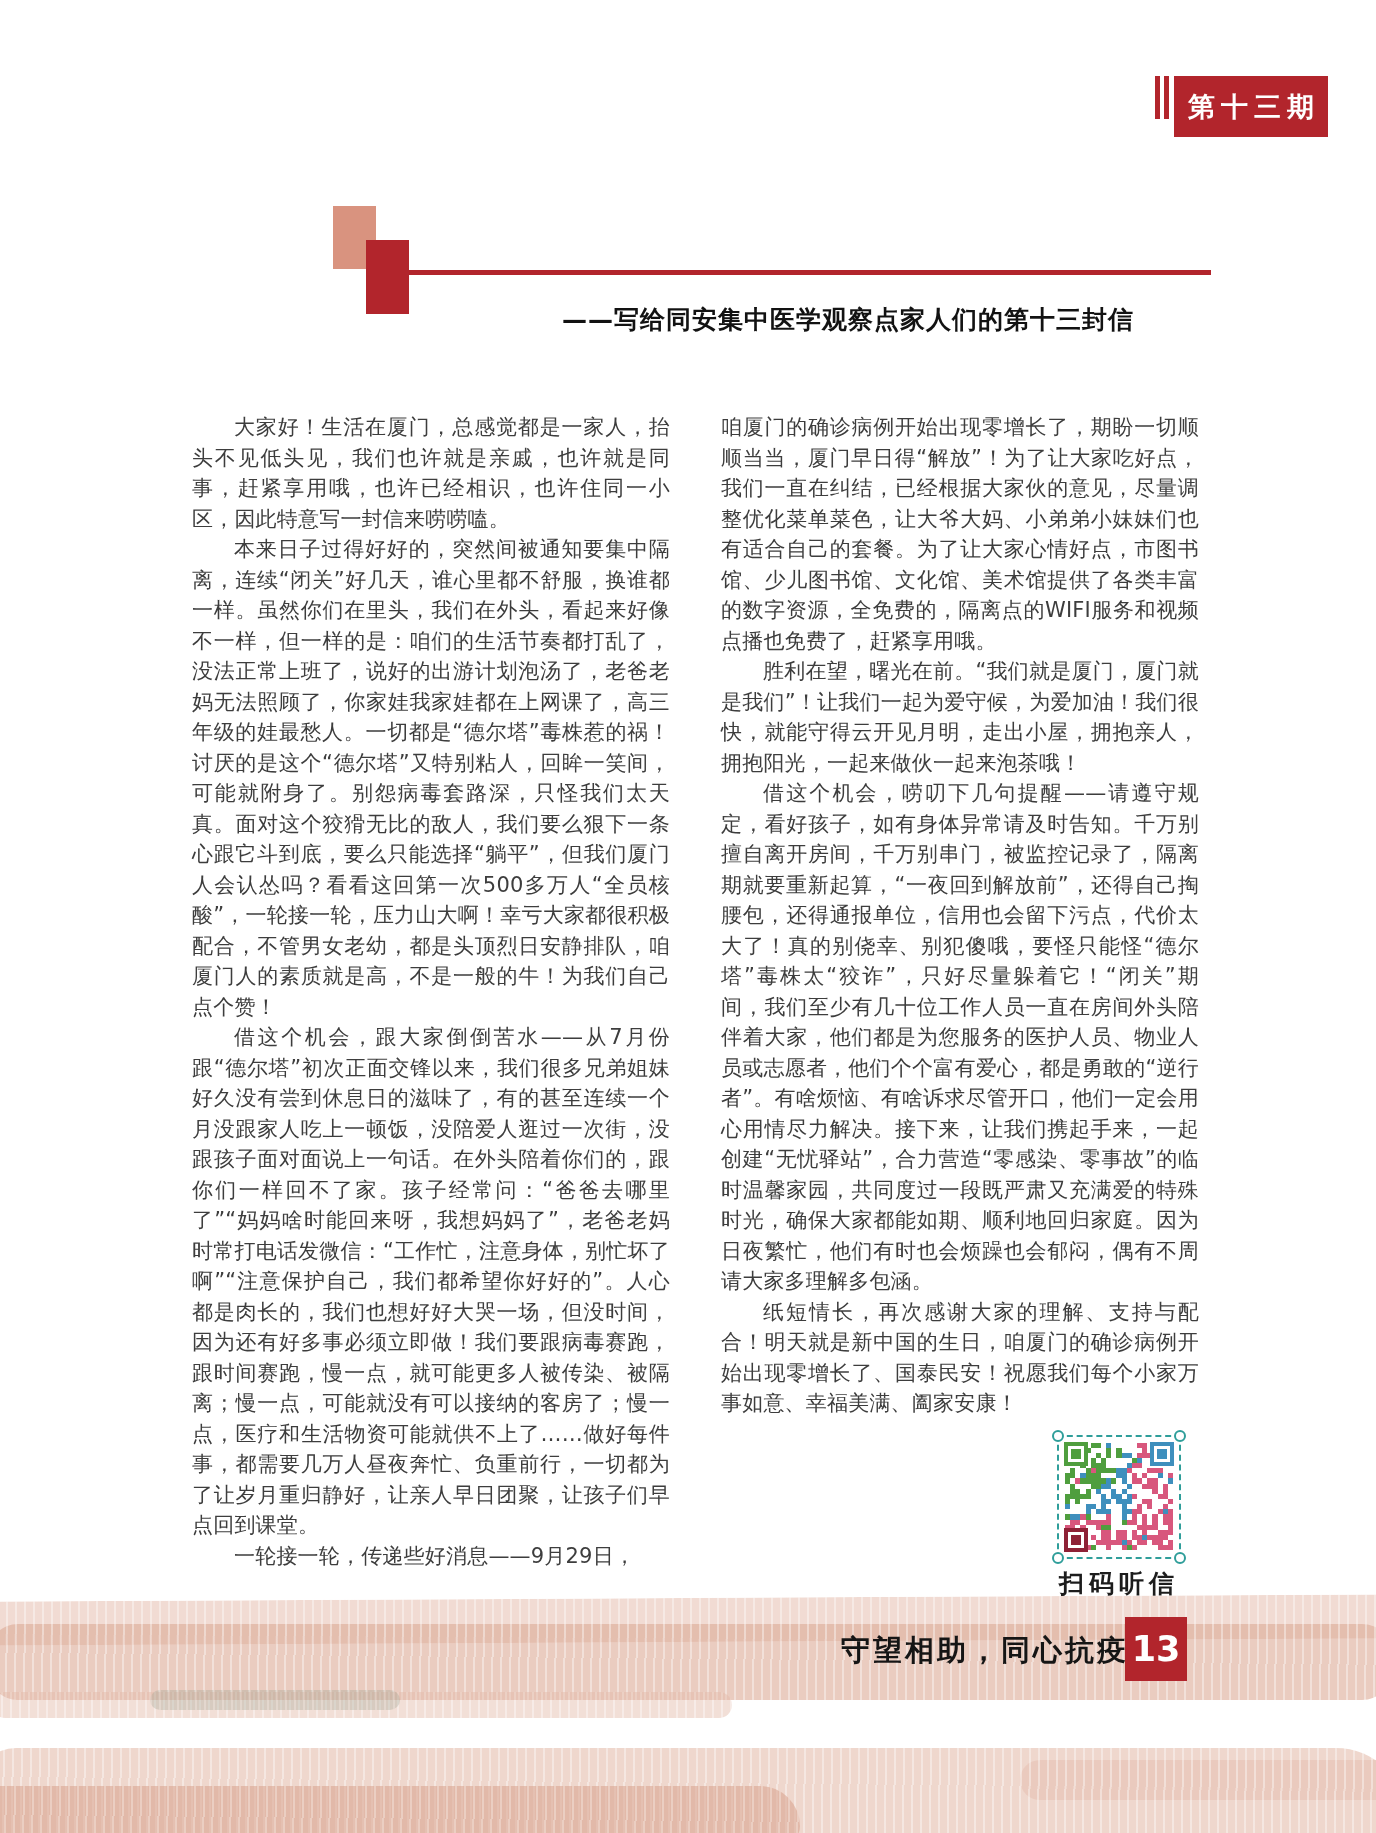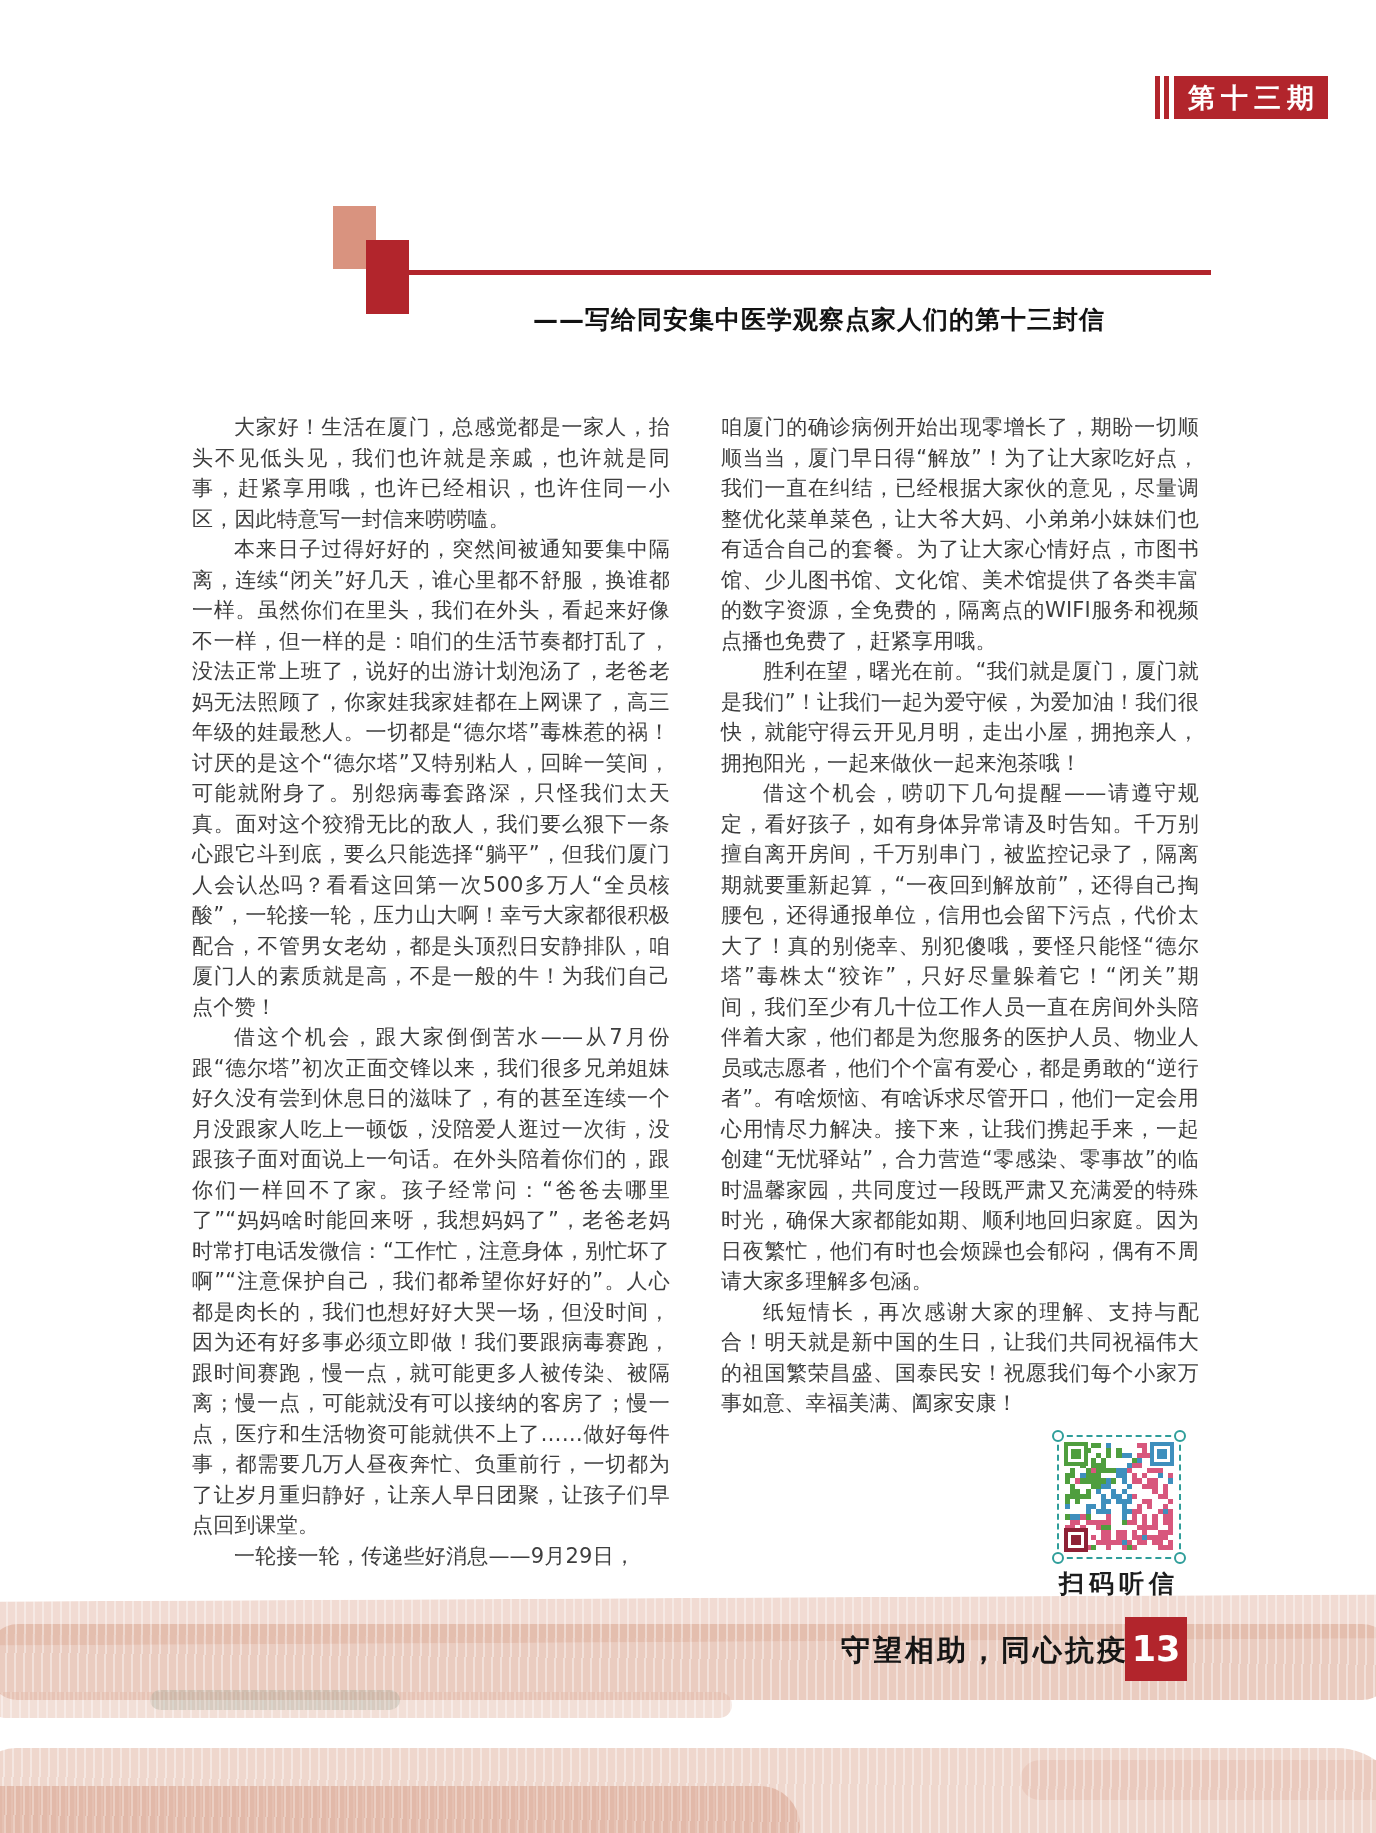--- a/index.html
+++ b/index.html
@@ -1,34 +1,34 @@
 <!DOCTYPE html>
 <html><head>
 <meta charset="utf-8">
 <style>
   html,body{margin:0;padding:0;background:#ffffff;}
   .page{position:relative;width:1376px;height:1833px;background:#ffffff;overflow:hidden;
         font-family:"DejaVu Sans",sans-serif;}
 
   
-  .issue-badge{position:absolute;left:1174px;top:76px;width:154px;height:43px;background:#b2252c;
+  .issue-badge{position:absolute;left:1174px;top:76px;width:154px;height:61px;background:#b2252c;
         color:#ffffff;font-size:27px;font-weight:bold;letter-spacing:6px;
         display:flex;align-items:center;justify-content:center;padding-left:6px;box-sizing:border-box;}
   .badge-bar{position:absolute;top:76px;width:5px;height:43px;background:#b2252c;}
   .badge-bar.b1{left:1155px;}
   .badge-bar.b2{left:1164px;}
 
   
   .sq{position:absolute;}
   .sq-light{left:333px;top:206px;width:43px;height:63px;background:#d9937f;z-index:1;}
   .sq-dark{left:366px;top:240px;width:43px;height:74px;background:#b2252c;z-index:3;}
   .title-rule{position:absolute;left:404px;top:270px;width:807px;height:5px;background:#b2252c;z-index:2;}
   .headline{position:absolute;left:450px;top:212px;font-size:43px;font-weight:bold;color:#b2252c;
         letter-spacing:1px;white-space:nowrap;z-index:2;}
-  .subtitle{position:absolute;left:533px;top:303px;font-size:25px;font-weight:bold;color:#121212;
+  .subtitle{position:absolute;left:562px;top:303px;font-size:25px;font-weight:bold;color:#121212;
         letter-spacing:1px;white-space:nowrap;}
 
   
   .col{position:absolute;top:412px;width:478px;font-size:21px;line-height:30.5px;
         color:#3d3d3d;text-align:justify;letter-spacing:0.2px;}
   .col-left{left:192px;}
   .col-right{left:721px;}
   .col p{margin:0;}
   .col p.ind{text-indent:2em;}
 
@@ -82,21 +82,21 @@
     <p class="ind">大家好！生活在厦门，总感觉都是一家人，抬头不见低头见，我们也许就是亲戚，也许就是同事，赶紧享用哦，也许已经相识，也许住同一小区，因此特意写一封信来唠唠嗑。</p>
     <p class="ind">本来日子过得好好的，突然间被通知要集中隔离，连续“闭关”好几天，谁心里都不舒服，换谁都一样。虽然你们在里头，我们在外头，看起来好像不一样，但一样的是：咱们的生活节奏都打乱了，没法正常上班了，说好的出游计划泡汤了，老爸老妈无法照顾了，你家娃我家娃都在上网课了，高三年级的娃最愁人。一切都是“德尔塔”毒株惹的祸！讨厌的是这个“德尔塔”又特别粘人，回眸一笑间，可能就附身了。别怨病毒套路深，只怪我们太天真。面对这个狡猾无比的敌人，我们要么狠下一条心跟它斗到底，要么只能选择“躺平”，但我们厦门人会认怂吗？看看这回第一次500多万人“全员核酸”，一轮接一轮，压力山大啊！幸亏大家都很积极配合，不管男女老幼，都是头顶烈日安静排队，咱厦门人的素质就是高，不是一般的牛！为我们自己点个赞！</p>
     <p class="ind">借这个机会，跟大家倒倒苦水——从7月份跟“德尔塔”初次正面交锋以来，我们很多兄弟姐妹好久没有尝到休息日的滋味了，有的甚至连续一个月没跟家人吃上一顿饭，没陪爱人逛过一次街，没跟孩子面对面说上一句话。在外头陪着你们的，跟你们一样回不了家。孩子经常问：“爸爸去哪里了”“妈妈啥时能回来呀，我想妈妈了”，老爸老妈时常打电话发微信：“工作忙，注意身体，别忙坏了啊”“注意保护自己，我们都希望你好好的”。人心都是肉长的，我们也想好好大哭一场，但没时间，因为还有好多事必须立即做！我们要跟病毒赛跑，跟时间赛跑，慢一点，就可能更多人被传染、被隔离；慢一点，可能就没有可以接纳的客房了；慢一点，医疗和生活物资可能就供不上了……做好每件事，都需要几万人昼夜奔忙、负重前行，一切都为了让岁月重归静好，让亲人早日团聚，让孩子们早点回到课堂。</p>
     <p class="ind">一轮接一轮，传递些好消息——9月29日，</p>
   </div>
 
   <div class="col col-right">
     <p>咱厦门的确诊病例开始出现零增长了，期盼一切顺顺当当，厦门早日得“解放”！为了让大家吃好点，我们一直在纠结，已经根据大家伙的意见，尽量调整优化菜单菜色，让大爷大妈、小弟弟小妹妹们也有适合自己的套餐。为了让大家心情好点，市图书馆、少儿图书馆、文化馆、美术馆提供了各类丰富的数字资源，全免费的，隔离点的WIFI服务和视频点播也免费了，赶紧享用哦。</p>
     <p class="ind">胜利在望，曙光在前。“我们就是厦门，厦门就是我们”！让我们一起为爱守候，为爱加油！我们很快，就能守得云开见月明，走出小屋，拥抱亲人，拥抱阳光，一起来做伙一起来泡茶哦！</p>
     <p class="ind">借这个机会，唠叨下几句提醒——请遵守规定，看好孩子，如有身体异常请及时告知。千万别擅自离开房间，千万别串门，被监控记录了，隔离期就要重新起算，“一夜回到解放前”，还得自己掏腰包，还得通报单位，信用也会留下污点，代价太大了！真的别侥幸、别犯傻哦，要怪只能怪“德尔塔”毒株太“狡诈”，只好尽量躲着它！“闭关”期间，我们至少有几十位工作人员一直在房间外头陪伴着大家，他们都是为您服务的医护人员、物业人员或志愿者，他们个个富有爱心，都是勇敢的“逆行者”。有啥烦恼、有啥诉求尽管开口，他们一定会用心用情尽力解决。接下来，让我们携起手来，一起创建“无忧驿站”，合力营造“零感染、零事故”的临时温馨家园，共同度过一段既严肃又充满爱的特殊时光，确保大家都能如期、顺利地回归家庭。因为日夜繁忙，他们有时也会烦躁也会郁闷，偶有不周请大家多理解多包涵。</p>
-    <p class="ind">纸短情长，再次感谢大家的理解、支持与配合！明天就是新中国的生日，让我们共同祝福伟大的祖国繁荣昌盛、国泰民安！祝愿我们每个小家万事如意、幸福美满、阖家安康！</p>
+    <p class="ind">纸短情长，再次感谢大家的理解、支持与配合！明天就是新中国的生日，咱厦门的确诊病例开始出现零增长了、国泰民安！祝愿我们每个小家万事如意、幸福美满、阖家安康！</p>
 
     <div class="qr-block">
       <div class="qr-frame">
         <div class="qr-pattern">
             <div></div>
             <div style="background: rgb(79, 158, 62);"></div>
             <div></div>
             <div></div>
             <div></div>
             <div style="background: rgb(79, 158, 62);"></div>

